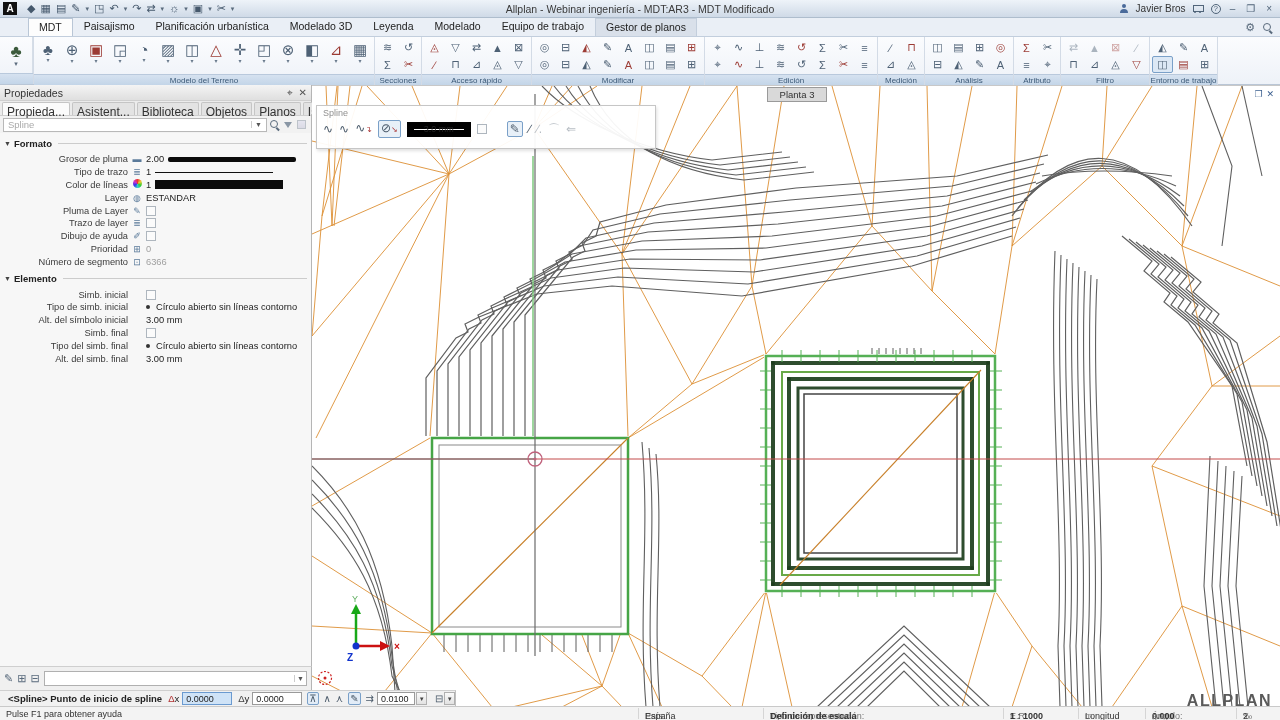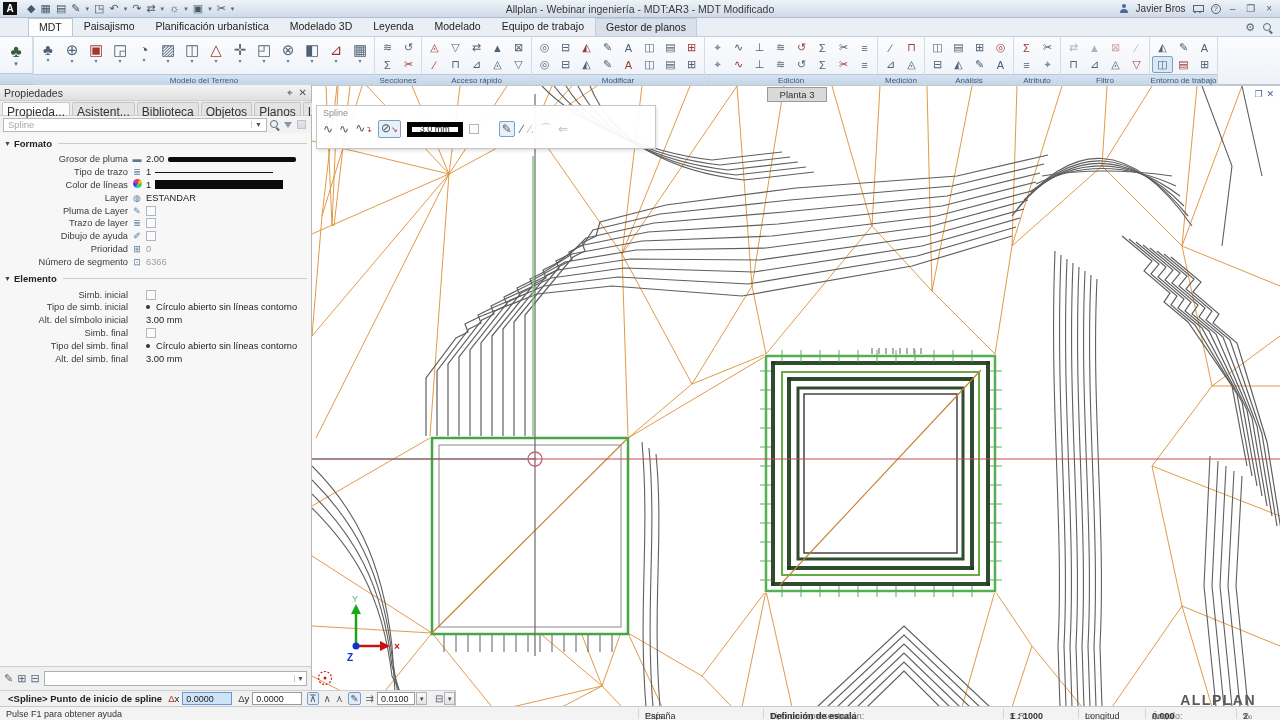--- a/index.html
+++ b/index.html
@@ -95,31 +95,31 @@
   #panel-bottom .pi { color:#5a6b7d; font-size:11px; }
   #pb-combo { flex:1; height:15px; background:#fff; border:1px solid #b0b0b0; display:flex; align-items:center; }
   #pb-combo .dd { margin-left:auto; font-size:7px; color:#555; border-left:1px solid #ccc; padding:0 2px; }
 
   
   #canvas { position:absolute; left:312px; top:85px; width:968px; height:621px; background:#fff; border-top:1px solid #c8c8c8; overflow:hidden; }
   #canvas svg { position:absolute; left:0; top:0; }
   #planta { position:absolute; left:455px; top:1px; width:60px; height:15px; background:#d9d9d9;
     border:1px solid #9a9a9a; font-size:9.5px; color:#333; display:flex; align-items:center; justify-content:center; }
   #vpbtns { position:absolute; right:6px; top:3px; display:flex; gap:4px; font-size:9px; color:#3b5f8f; }
-  #watermark { position:absolute; right:24px; top:606px; font-size:14px; color:#5a5a5a; letter-spacing:1.5px; font-weight:bold; }
+  #watermark { position:absolute; right:8px; top:606px; font-size:16px; color:#5a5a5a; letter-spacing:1.5px; font-weight:bold; }
 
   
   #splinebar { position:absolute; left:4px; top:19px; width:340px; height:44px;
     background:rgba(255,255,255,.94); border:1px solid #c6c6c6; box-shadow:1px 2px 3px rgba(0,0,0,.12); }
   #splinebar .t { font-size:9px; color:#909090; padding:2px 0 0 6px; }
   #splinebar .row { display:flex; align-items:center; gap:6px; padding:2px 0 0 6px; }
   #splinebar .si { font-size:12px; color:#4a5a6a; line-height:14px; }
   #splinebar .si.dim { opacity:.4; }
   #splinebar .box { border:1px solid #7aa0c8; background:#e8f0f8; border-radius:2px; padding:0 2px; }
-  #splinebar .inp { width:56px; height:15px; border:5px solid #000000; background:#fff; font-size:9px;
+  #splinebar .inp { width:64px; height:15px; border:7px solid #000000; background:#fff; font-size:9px;
     color:#222; display:flex; align-items:center; justify-content:center; }
   #splinebar .red { color:#a33; }
 
   
   #dynrow { position:absolute; left:0; top:690px; width:456px; height:16px; background:#f1f1f1;
     border-top:1px solid #cfcfcf; border-right:1px solid #c0c0c0; display:flex; align-items:center; font-size:9.5px; }
   #dynrow .prompt { font-weight:bold; color:#222; margin-left:8px; white-space:nowrap; }
   #dynrow .dl { margin-left:6px; color:#222; }
   #dynrow .dl .d { color:#b03030; }
   .dyninp { width:52px; height:13px; background:#fff; border:1px solid #6a9ad0; font-size:9px; color:#222;

